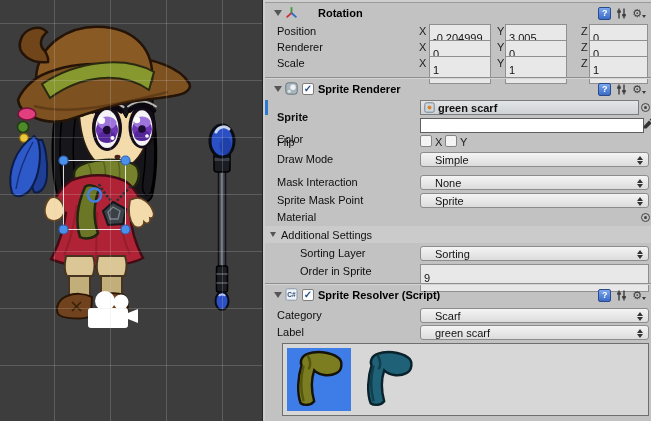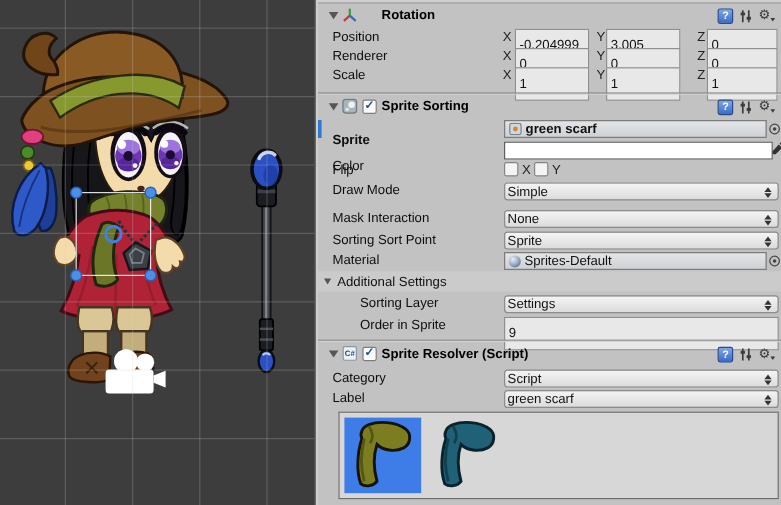--- a/index.html
+++ b/index.html
@@ -33,21 +33,21 @@
                   border-left:2.5px solid transparent;border-right:2.5px solid transparent;border-top:3.5px solid #3c3c3c;}
   
   .rl{position:absolute;left:12px;color:#0e0e0e;}
   .rl2{position:absolute;left:35px;color:#0e0e0e;}
   .bold{font-weight:bold;}
   .numfield{position:absolute;height:15px;border:1px solid #8f8f8f;background:#e8e8e8;
             font-family:"Liberation Sans",sans-serif;font-size:11px;color:#111;
             padding:13px 3px;box-sizing:border-box;outline:none;}
   .axis{position:absolute;color:#222;}
   .dd{position:absolute;left:155px;width:229px;height:15px;border:1px solid #8c8c8c;border-radius:3px;
-      background:linear-gradient(#f4f4f4,#dcdcdc);box-sizing:border-box;padding:1px 16px 0 2px;cursor:default;}
+      background:linear-gradient(#f4f4f4,#dcdcdc);box-sizing:border-box;padding:1px 16px 0 14px;cursor:default;}
   .dd .arr{position:absolute;right:5px;top:2.5px;width:7px;}
   .dd .arr::before{content:"";display:block;margin:0 auto 1.5px;width:0;height:0;
        border-left:3.5px solid transparent;border-right:3.5px solid transparent;border-bottom:4px solid #333;}
   .dd .arr::after{content:"";display:block;margin:0 auto;width:0;height:0;
        border-left:3.5px solid transparent;border-right:3.5px solid transparent;border-top:4px solid #333;}
   .objfield{position:absolute;left:155px;width:219px;height:15px;border:1px solid #7c7c7c;
             background:linear-gradient(#e3e5e7,#cfd2d5);box-sizing:border-box;
             display:flex;align-items:center;gap:3px;padding:0 3px;}
   .picker{position:absolute;left:376px;width:9px;height:9px;border:1.5px solid #444;border-radius:50%;box-sizing:border-box;}
   .picker::after{content:"";position:absolute;left:1.5px;top:1.5px;width:3px;height:3px;border-radius:50%;background:#444;}
@@ -243,21 +243,21 @@
     <div class="sep" style="top:77px"></div>
 
     <div class="comp-header" style="top:81px">
       <span class="foldout"></span>
       <svg class="hicon" viewBox="0 0 13 13">
         <rect x="0.8" y="0.8" width="11.4" height="11.4" rx="2.5" fill="#a9b5bd" stroke="#6a7880" stroke-width="1"></rect>
         <circle cx="8" cy="5.3" r="2.7" fill="#eef2f4"></circle>
         <circle cx="4.3" cy="9.2" r="1.5" fill="#dfe6ea"></circle>
       </svg>
       <span class="hcheck">✓</span>
-      <span class="htitle">Sprite Sorting</span>
+      <span class="htitle">Sprite Renderer</span>
       <span class="hdricons">
         <span class="help-ic">?</span>
         <svg width="11" height="13" viewBox="0 0 11 13">
           <path d="M3,1.5 V11.5 M8,1.5 V11.5" stroke="#3c3c3c" stroke-width="1.4"></path>
           <rect x="1.2" y="3.4" width="3.6" height="2.4" fill="#3c3c3c"></rect>
           <rect x="6.2" y="7" width="3.6" height="2.4" fill="#3c3c3c"></rect>
         </svg>
         <span class="gear-ic">⚙</span>
       </span>
     </div>
@@ -290,41 +290,37 @@
       <span>Simple</span>
       <span class="arr"></span>
     </div>
 
     <span class="rl" style="top:176px">Mask Interaction</span>
     <div class="dd" style="top:175px">
       <span>None</span>
       <span class="arr"></span>
     </div>
 
-    <span class="rl" style="top:194px">Sorting Sort Point</span>
+    <span class="rl" style="top:194px">Sprite Mask Point</span>
     <div class="dd" style="top:193px">
       <span>Sprite</span>
       <span class="arr"></span>
     </div>
 
     <span class="rl" style="top:211px">Material</span>
-    <div class="objfield" style="top:210px">
-      <span style="width:10px;height:10px;border-radius:50%;background:radial-gradient(circle at 35% 30%, #e8eef6, #9fb2c8 45%, #5f7996 78%, #46607e);"></span>
-      <span>Sprites-Default</span>
-    </div>
     <span class="picker" style="top:213px"></span>
 
     <div class="band" style="top:226px">
       <span class="foldout small" style="top:6px"></span>
       <span style="position:absolute;left:16px;top:3px">Additional Settings</span>
     </div>
 
     <span class="rl2" style="top:247px">Sorting Layer</span>
     <div class="dd" style="top:246px">
-      <span>Settings</span>
+      <span>Sorting</span>
       <span class="arr"></span>
     </div>
 
     <span class="rl2" style="top:265px">Order in Sprite</span>
     <input class="numfield" style="left: 155px; top: 264px; width: 229px;" value="9">
 
     <div class="sep" style="top:283px"></div>
 
     <div class="comp-header" style="top:287px">
       <span class="foldout"></span>
@@ -340,21 +336,21 @@
           <path d="M3,1.5 V11.5 M8,1.5 V11.5" stroke="#3c3c3c" stroke-width="1.4"></path>
           <rect x="1.2" y="3.4" width="3.6" height="2.4" fill="#3c3c3c"></rect>
           <rect x="6.2" y="7" width="3.6" height="2.4" fill="#3c3c3c"></rect>
         </svg>
         <span class="gear-ic">⚙</span>
       </span>
     </div>
 
     <span class="rl" style="top:309px">Category</span>
     <div class="dd" style="top:308px">
-      <span>Script</span>
+      <span>Scarf</span>
       <span class="arr"></span>
     </div>
 
     <span class="rl" style="top:326px">Label</span>
     <div class="dd" style="top:325px">
       <span>green scarf</span>
       <span class="arr"></span>
     </div>
 
     <div class="thumb-panel">

